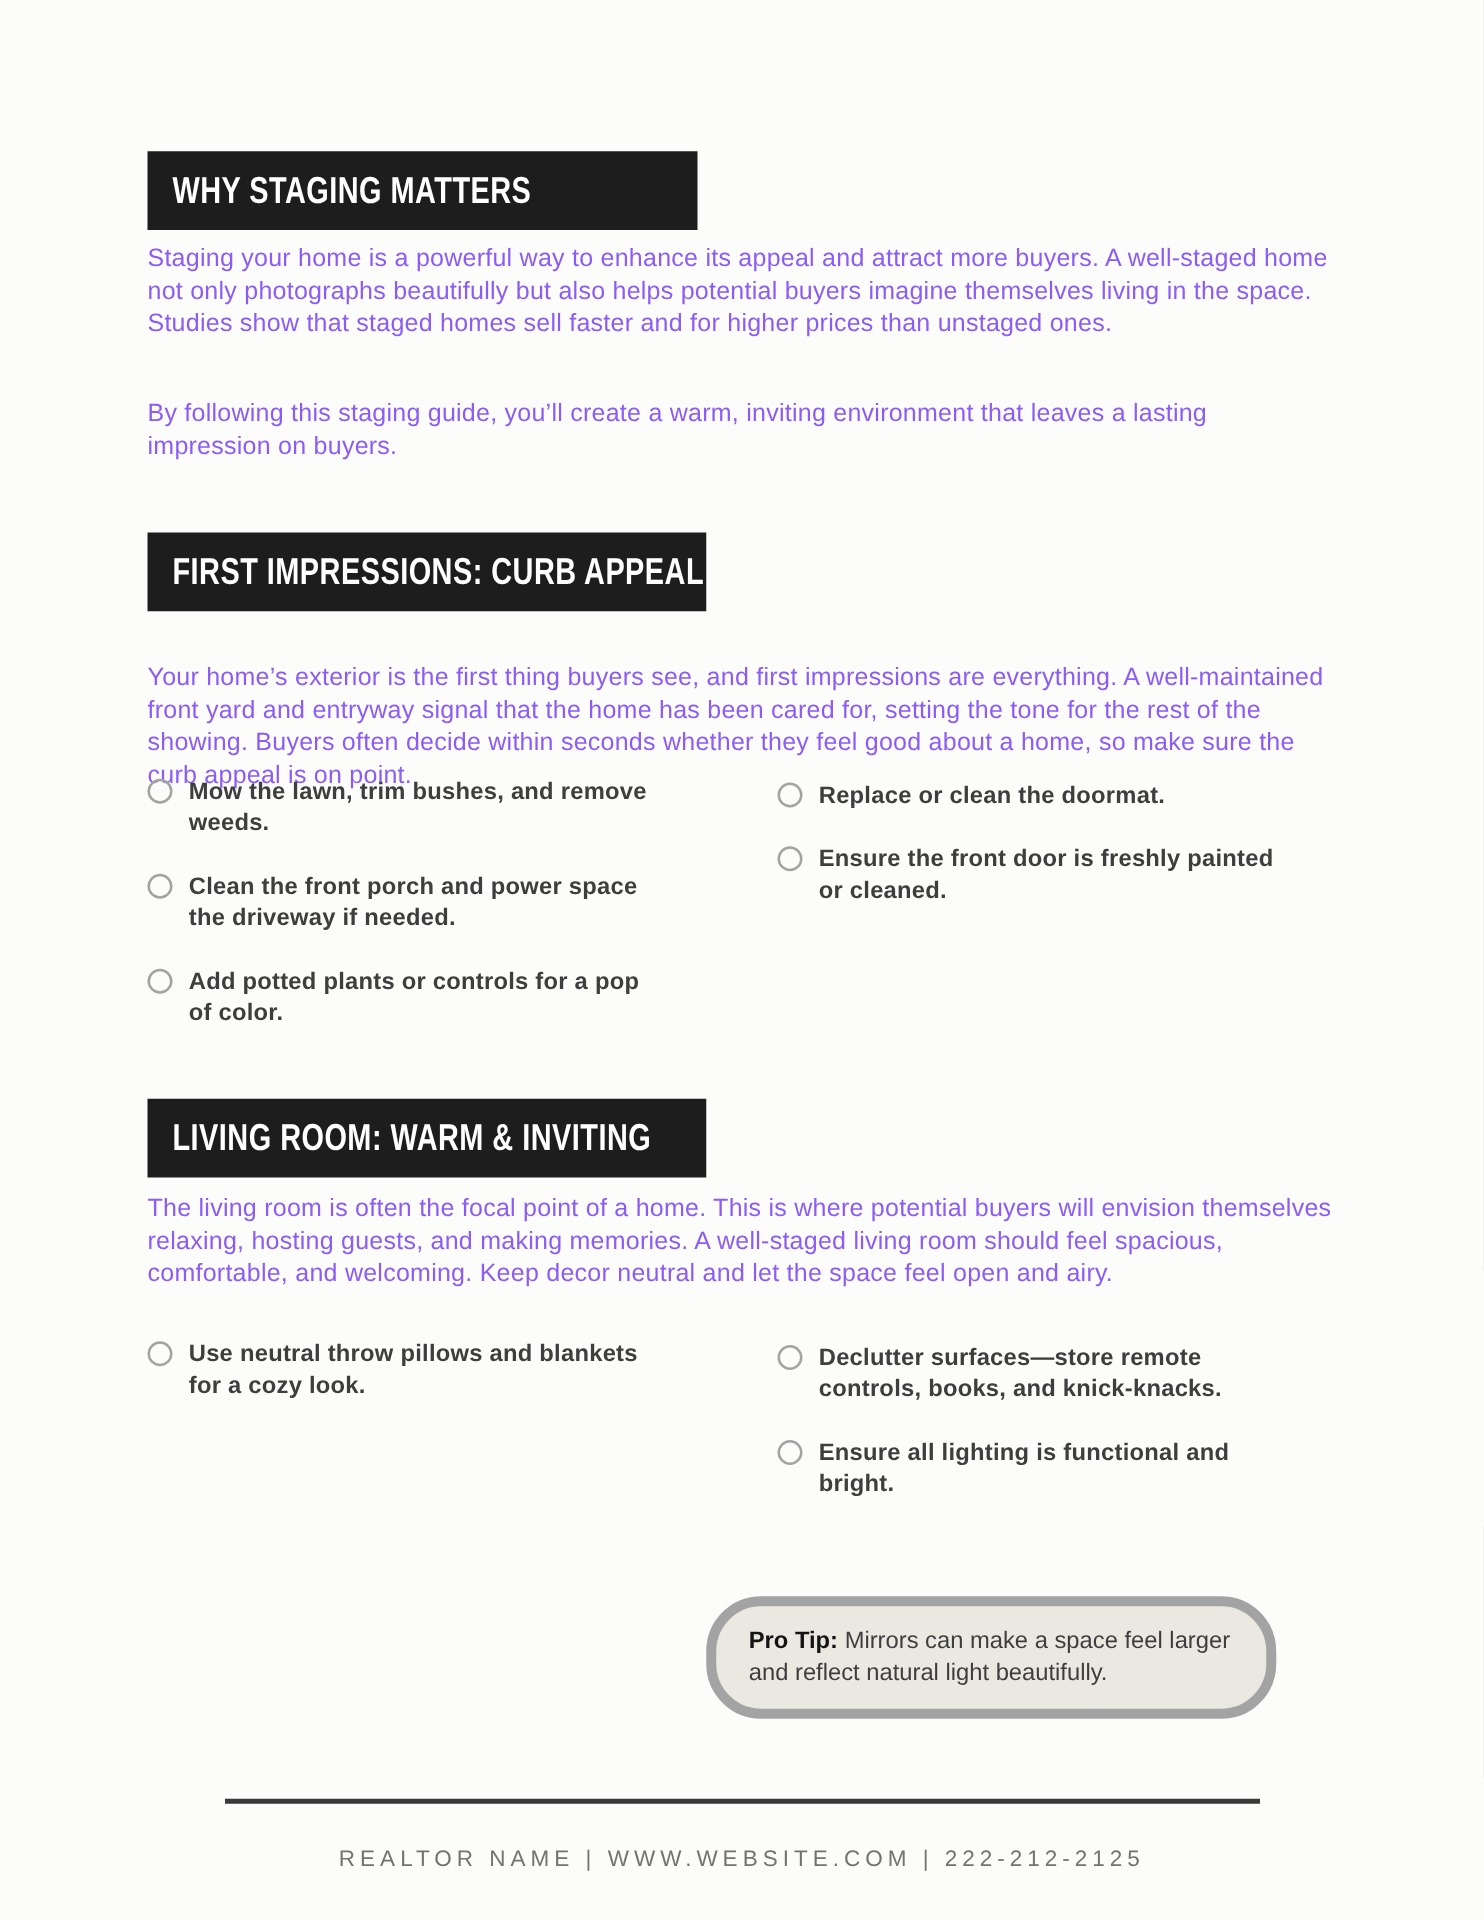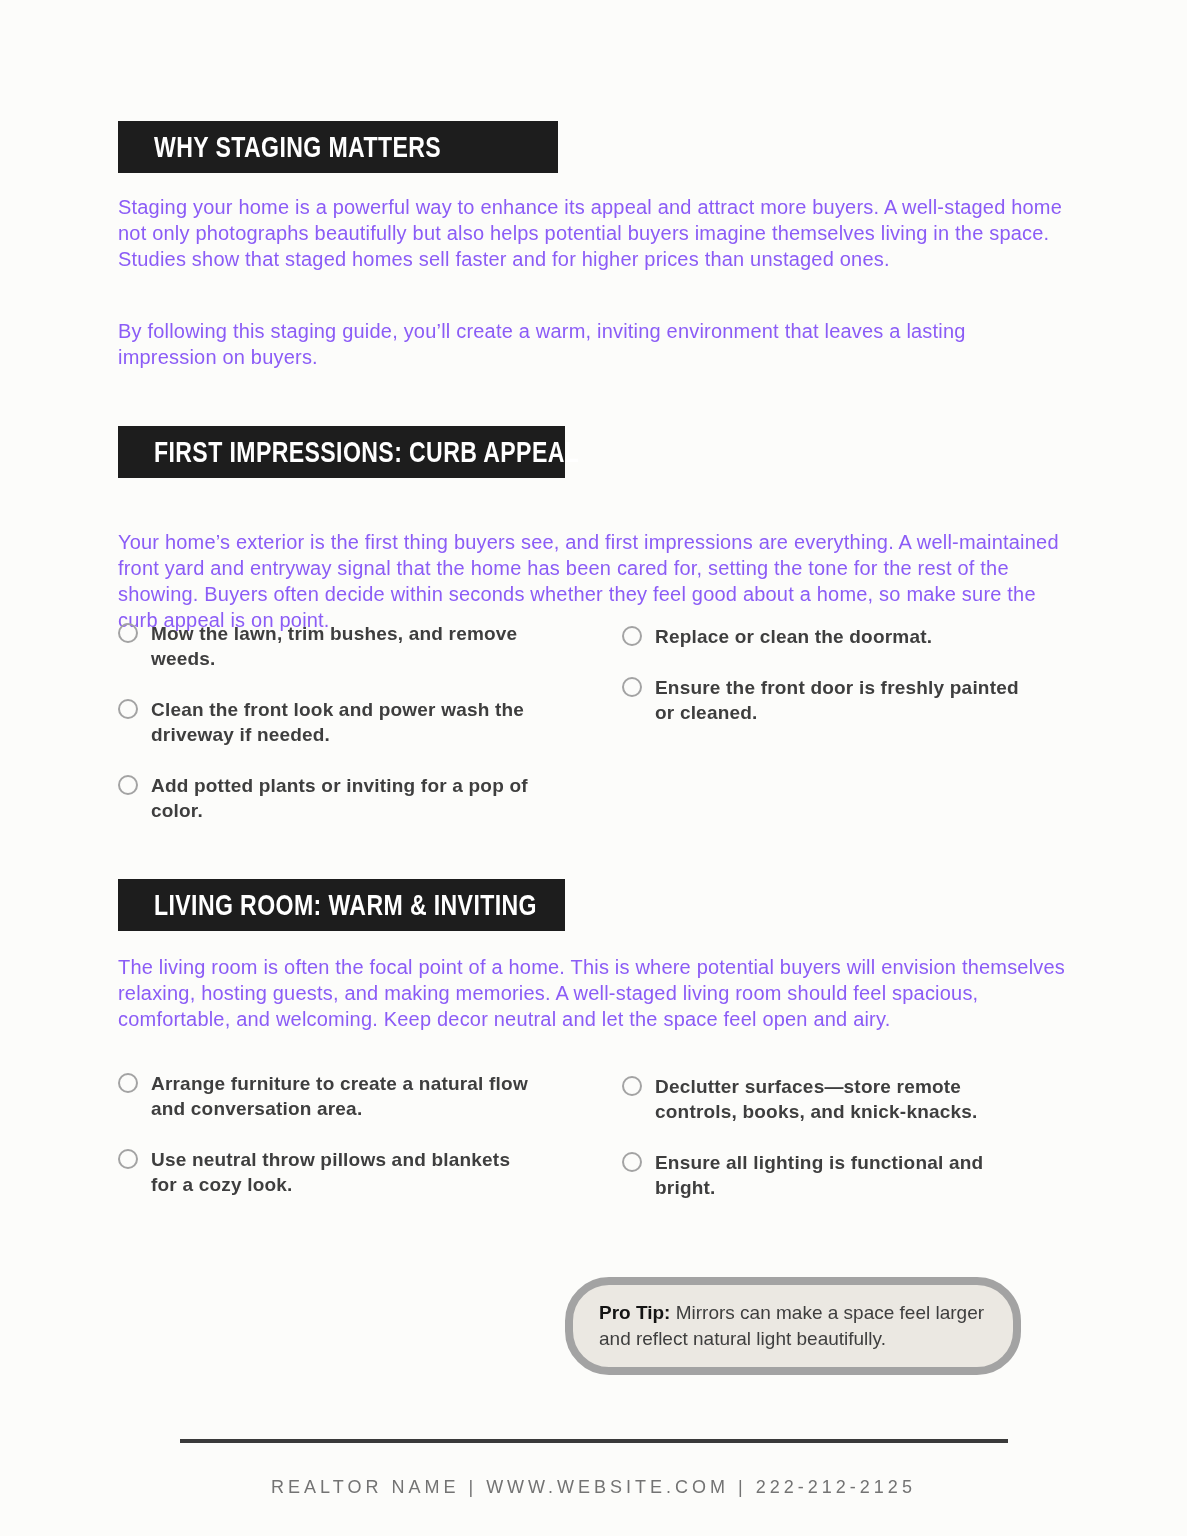--- a/index.html
+++ b/index.html
@@ -10,25 +10,25 @@
     height: 1536px;
     margin: 0 auto;
     background: #fcfcfa;
     font-family: "Liberation Sans", sans-serif;
     color: #3e3e3e;
     overflow: hidden;
   }
   .banner {
     position: absolute;
     left: 118px;
-    height: 52px;
+    height: 63px;
     background: #1d1d1d;
     display: flex;
     align-items: center;
-    padding-left: 36px;
+    padding-left: 20px;
   }
   .banner-text {
     color: #ffffff;
     font-size: 30px;
     font-weight: 700;
     letter-spacing: 0.5px;
     white-space: nowrap;
     transform: scaleX(0.77);
     transform-origin: left center;
   }
@@ -123,49 +123,45 @@
   </div>
   <p class="para" id="p3">Your home’s exterior is the first thing buyers see, and first impressions are everything. A well-maintained front yard and entryway signal that the home has been cared for, setting the tone for the rest of the showing. Buyers often decide within seconds whether they feel good about a home, so make sure the curb appeal is on point.</p>
 
   <div class="check-col" id="curb-left">
     <div class="check-item">
       <span class="check-circle"></span>
       <span class="check-text">Mow the lawn, trim bushes, and remove weeds.</span>
     </div>
     <div class="check-item">
       <span class="check-circle"></span>
-      <span class="check-text">Clean the front look and power wash the driveway if needed.</span>
+      <span class="check-text">Clean the front porch and power space the driveway if needed.</span>
     </div>
     <div class="check-item">
       <span class="check-circle"></span>
-      <span class="check-text">Add potted plants or inviting for a pop of color.</span>
+      <span class="check-text">Add potted plants or controls for a pop of color.</span>
     </div>
   </div>
 
   <div class="check-col" id="curb-right">
     <div class="check-item">
       <span class="check-circle"></span>
       <span class="check-text">Replace or clean the doormat.</span>
     </div>
     <div class="check-item">
       <span class="check-circle"></span>
       <span class="check-text">Ensure the front door is freshly painted or cleaned.</span>
     </div>
   </div>
 
   <div class="banner" id="b3">
     <span class="banner-text">LIVING ROOM: WARM &amp; INVITING</span>
   </div>
   <p class="para" id="p4">The living room is often the focal point of a home. This is where potential buyers will envision themselves relaxing, hosting guests, and making memories. A well-staged living room should feel spacious, comfortable, and welcoming. Keep decor neutral and let the space feel open and airy.</p>
 
   <div class="check-col" id="living-left">
-    <div class="check-item">
-      <span class="check-circle"></span>
-      <span class="check-text">Arrange furniture to create a natural flow and conversation area.</span>
-    </div>
     <div class="check-item">
       <span class="check-circle"></span>
       <span class="check-text">Use neutral throw pillows and blankets for a cozy look.</span>
     </div>
   </div>
 
   <div class="check-col" id="living-right">
     <div class="check-item">
       <span class="check-circle"></span>
       <span class="check-text">Declutter surfaces—store remote controls, books, and knick-knacks.</span>

